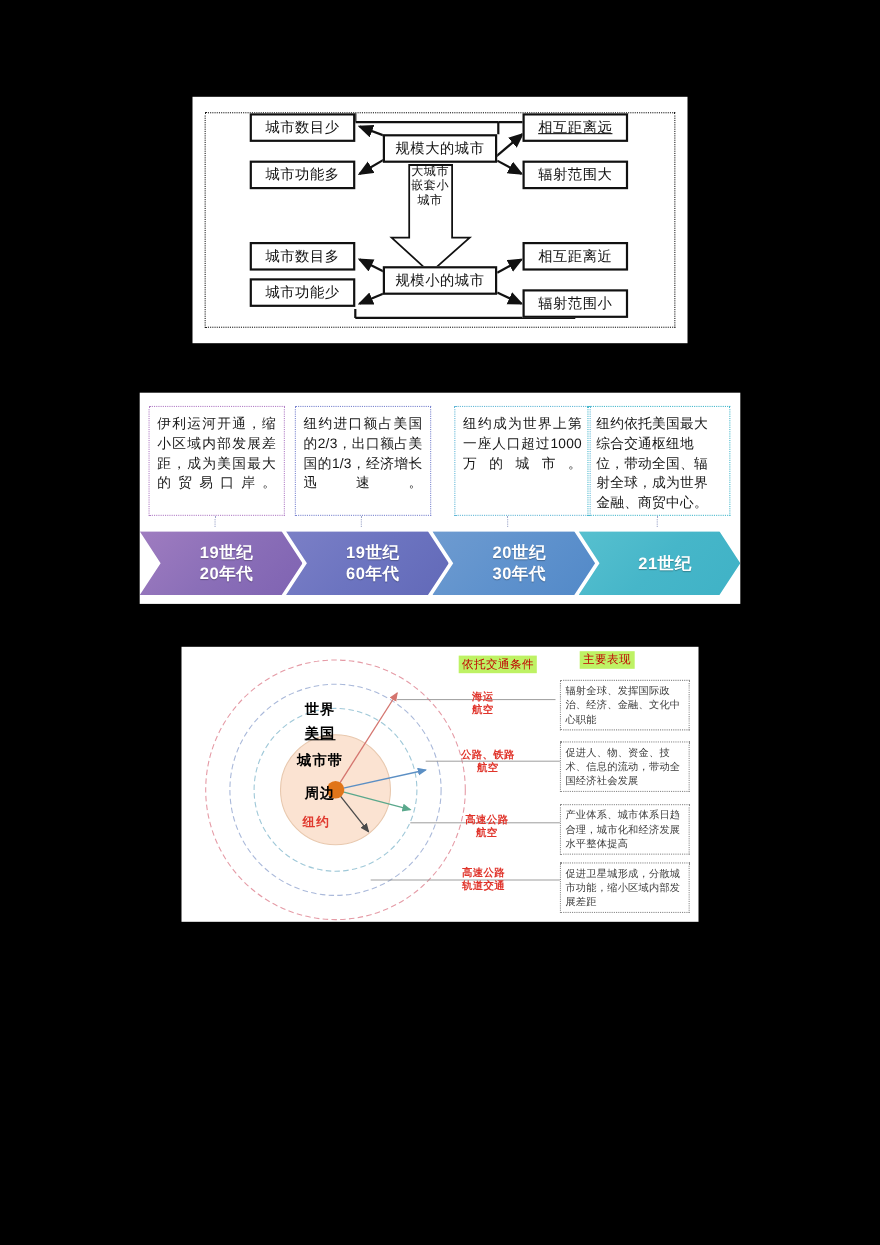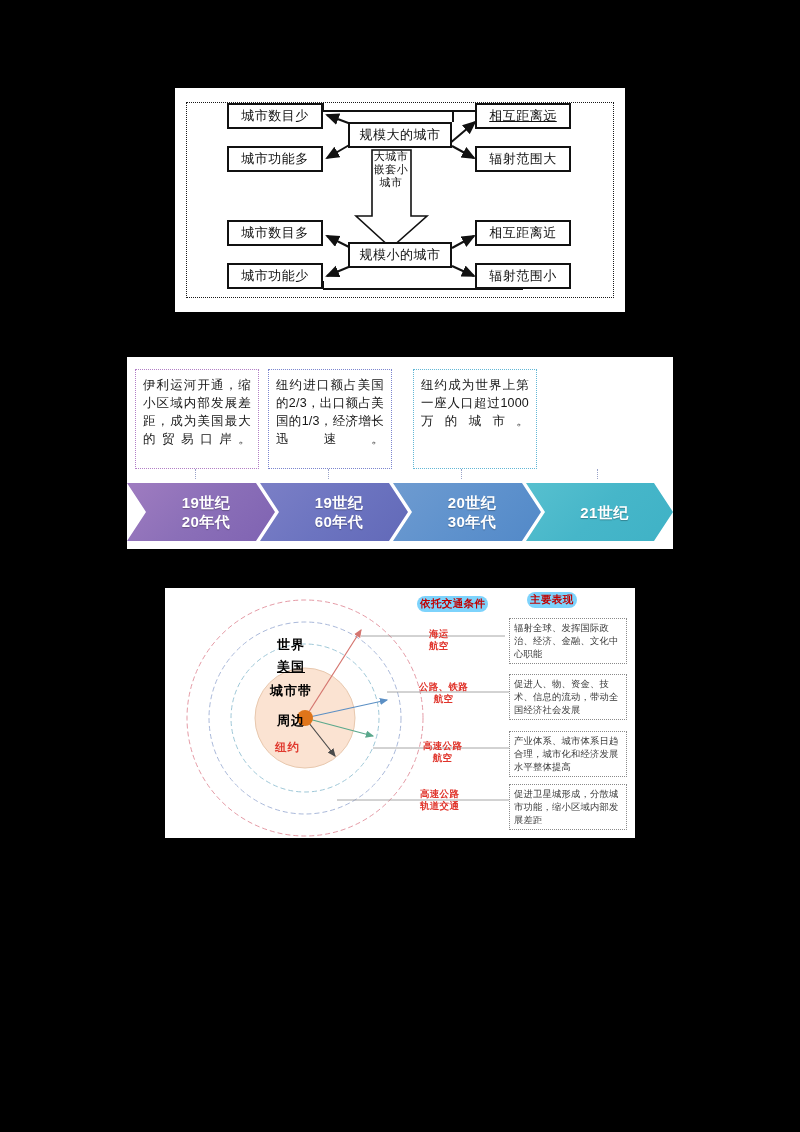--- a/index.html
+++ b/index.html
@@ -47,21 +47,21 @@
     white-space: nowrap;
     z-index: 3;
   }
 
   #fig1 .side { width: 96px; height: 26px; }
   #fig1 .mid  { width: 104px; height: 26px; }
 
   #n-left-1  { left: 52px;  top: 15px;  }
   #n-left-2  { left: 52px;  top: 58px;  }
   #n-left-3  { left: 52px;  top: 132px; }
-  #n-left-4  { left: 52px;  top: 175px; }
+  #n-left-4  { left: 52px;  top: 165px; }
   #n-right-1 { left: 300px; top: 15px; text-decoration: underline;  }
   #n-right-2 { left: 300px; top: 58px;  }
   #n-right-3 { left: 300px; top: 132px; }
   #n-right-4 { left: 300px; top: 175px; }
   #n-big     { left: 173px; top: 34px;  }
   #n-small   { left: 173px; top: 154px; }
 
   #fig1 .svg-layer {
     position: absolute;
     left: 0; top: 0;
@@ -141,28 +141,27 @@
   #fig3 { left: 165px; top: 588px; width: 470px; height: 250px; }
 
   #fig3 .svg-layer {
     position: absolute;
     left: 0; top: 0;
     width: 470px; height: 250px;
   }
 
   .hdr-hl {
     position: absolute;
-    background: #7dd3fc;
+    background: #bef264;
     color: #c00000;
     font-size: 10.5px;
-    font-weight: bold;
+    font-weight: normal;
     letter-spacing: 0.4px;
     padding: 1px 3px;
     white-space: nowrap;
-    border-radius: 8px;
   }
   #hdr-traffic { left: 252px; top: 8px; }
   #hdr-effect  { left: 362px; top: 4px; }
 
   .ring-label {
     position: absolute;
     font-size: 13px;
     font-weight: bold;
     color: #000000;
     letter-spacing: 1px;
@@ -269,20 +268,21 @@
   <div class="nodebox mid" id="n-big">规模大的城市</div>
   <div class="nodebox mid" id="n-small">规模小的城市</div>
 
   <div class="arrow-text">大城市嵌套小城市</div>
 </div>
 
 <div class="panel" id="fig2">
   <div class="tl-card c0 just">伊利运河开通，缩小区域内部发展差距，成为美国最大的贸易口岸。</div>
   <div class="tl-card c1 just">纽约进口额占美国的2/3，出口额占美国的1/3，经济增长迅速。</div>
   <div class="tl-card c2 just">纽约成为世界上第一座人口超过1000万的城市。</div>
+  <div class="tl-card c3">纽约依托美国最大综合交通枢纽地位，带动全国、辐射全球，成为世界金融、商贸中心。</div>
 
   <div class="tl-tick t0"></div>
   <div class="tl-tick t1"></div>
   <div class="tl-tick t2"></div>
   <div class="tl-tick t3"></div>
 
   <div class="tl-chev a0">19世纪<br>20年代</div>
   <div class="tl-chev a1">19世纪<br>60年代</div>
   <div class="tl-chev a2">20世纪<br>30年代</div>
   <div class="tl-chev a3">21世纪</div>

